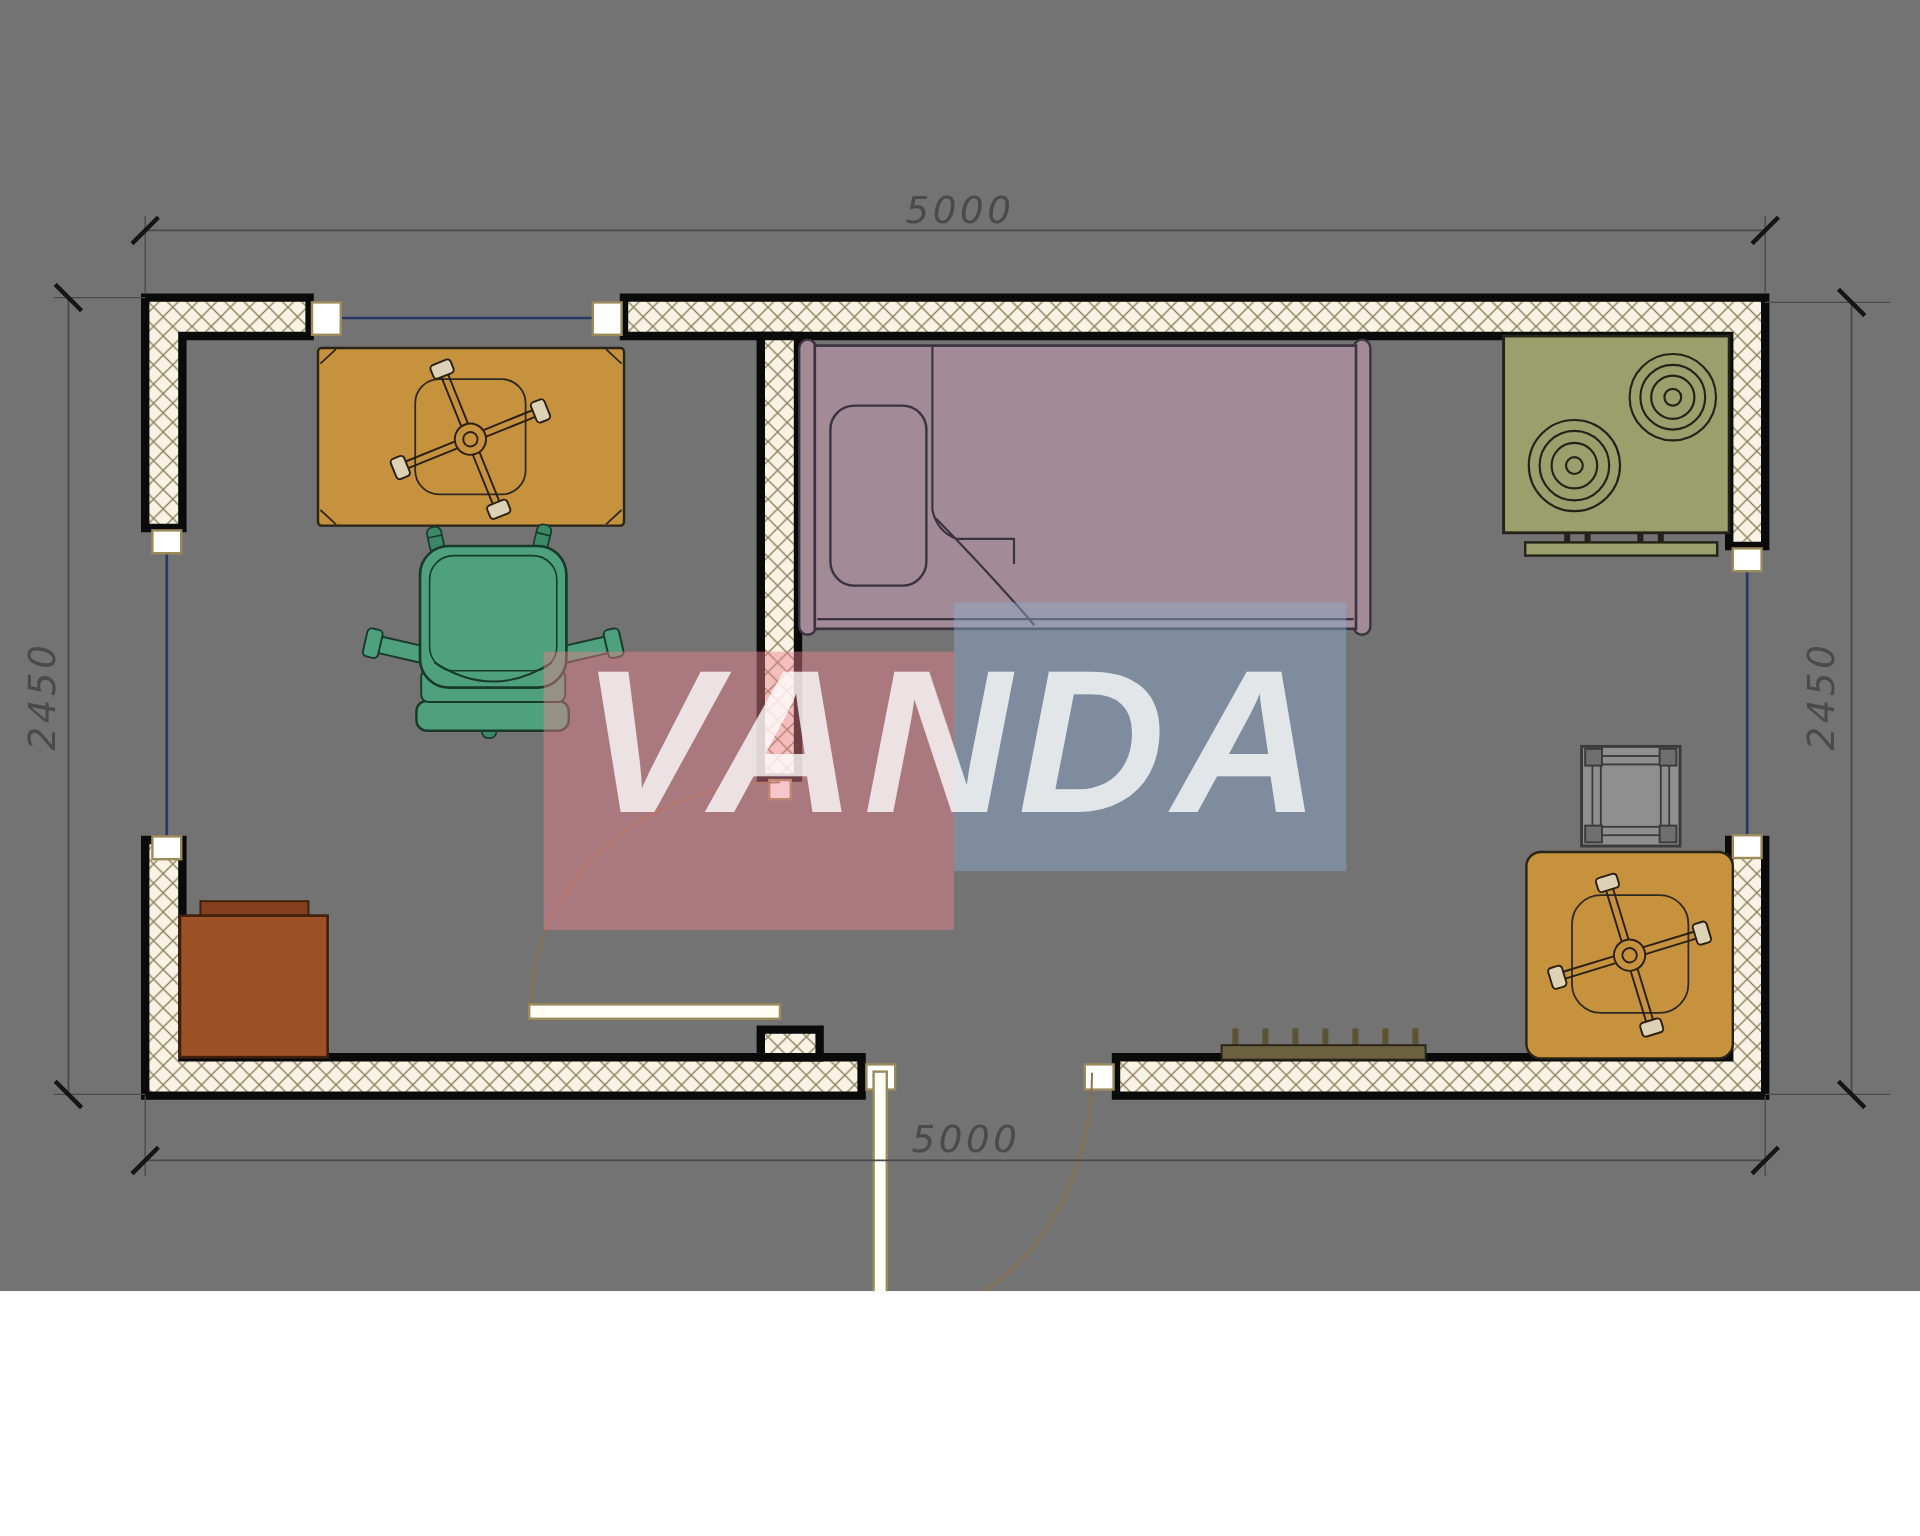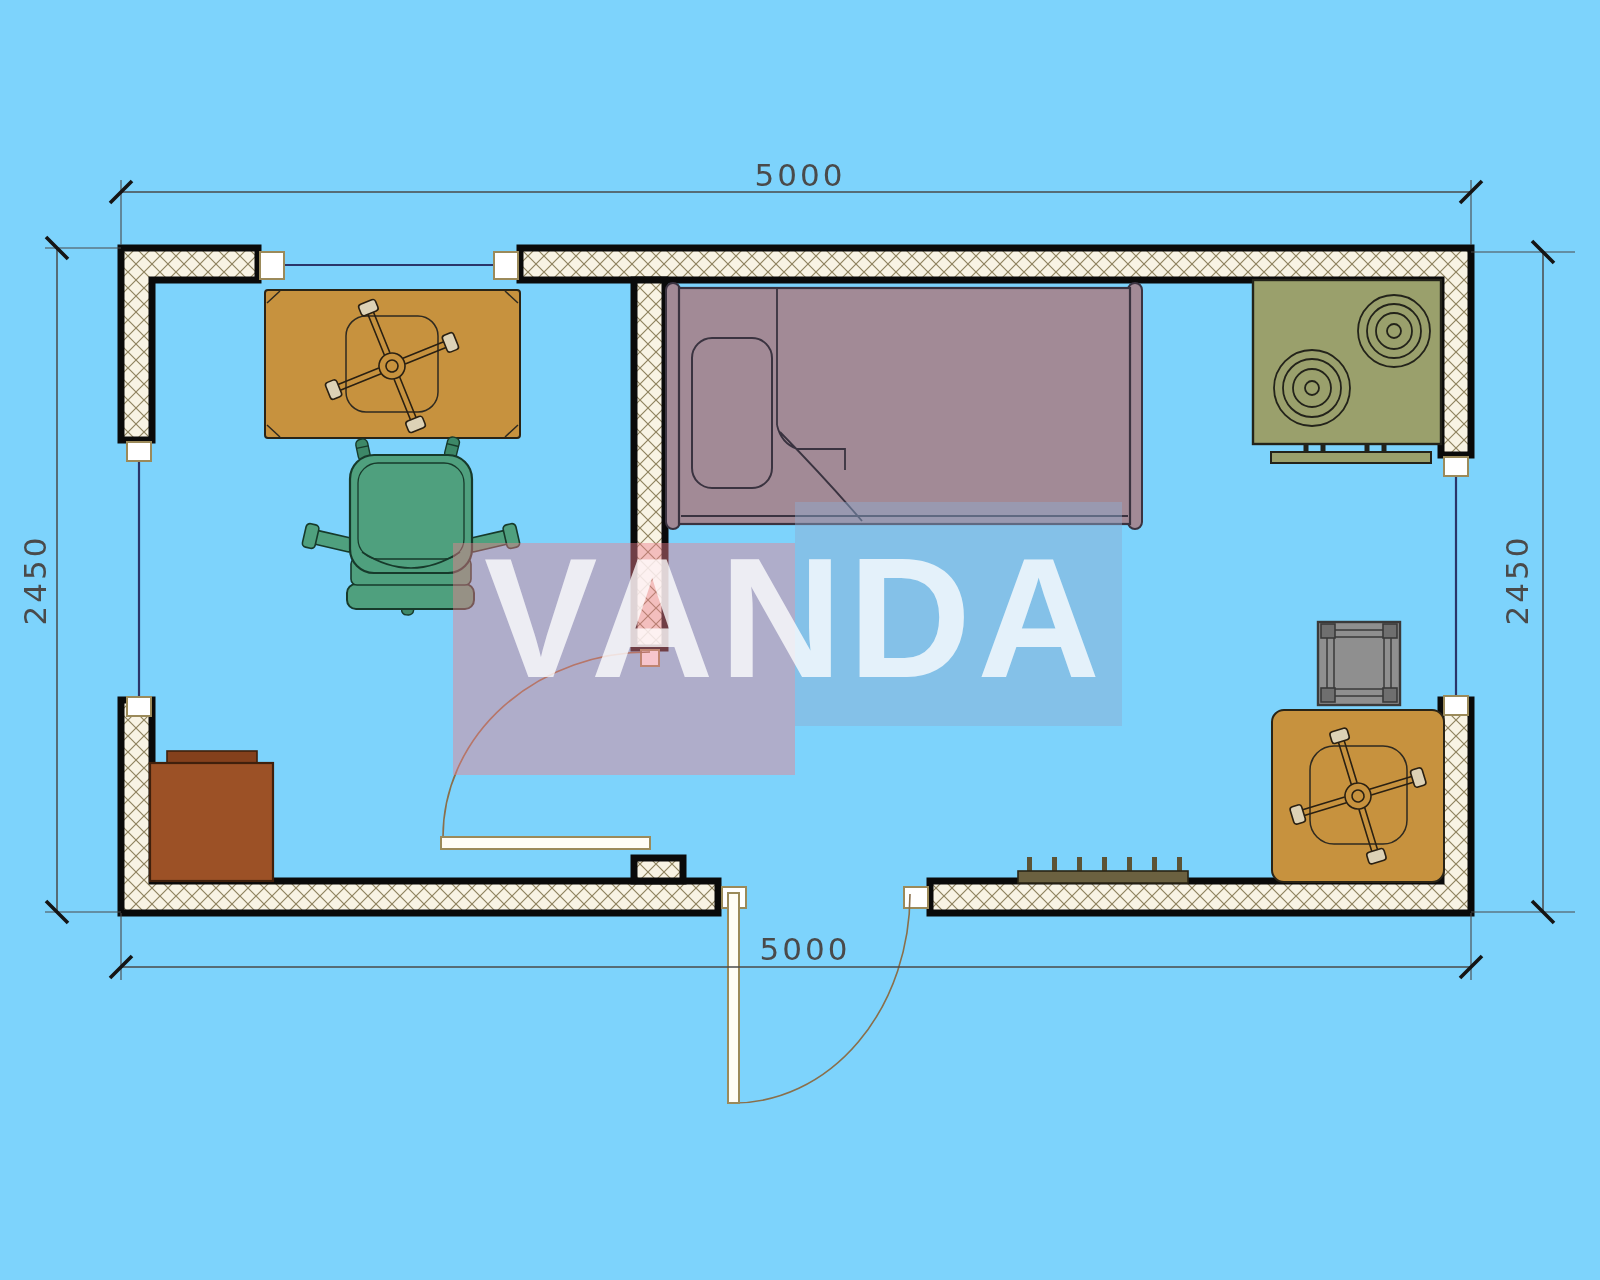--- a/index.html
+++ b/index.html
@@ -1,17 +1,17 @@
 <!DOCTYPE html>
 <html><head>
 <meta charset="utf-8">
 <style>
   html,body{margin:0;padding:0;background:#ffffff;}
-  .stage{position:relative;width:1600px;height:1280px;background:#7dd3fc;overflow:hidden;
-         font-family:"DejaVu Sans",sans-serif;}
+  .stage{position:relative;width:1600px;height:1076px;background:#737373;overflow:hidden;
+         font-family:"DejaVu Sans",sans-serif;font-style:italic;}
   svg{display:block;}
   
   .wall{fill:url(#hatch);stroke:#0a0a0a;stroke-width:7;stroke-linejoin:miter;}
   .stub{fill:#ffffff;stroke:#9b8a5a;stroke-width:2;}
   .glz{stroke:#2a3569;stroke-width:2.2;fill:none;}
   .dim{stroke:#4a4a4a;stroke-width:1.5;fill:none;}
   .ext{stroke:#4a4a4a;stroke-width:1.1;fill:none;}
   .tick{stroke:#151515;stroke-width:3.6;fill:none;}
   .dimtxt{font-family:"DejaVu Sans",sans-serif;font-size:31px;fill:#4a4a4a;letter-spacing:3px;}
   .door{fill:#fffdf6;stroke:#9b8a5a;stroke-width:2;}

